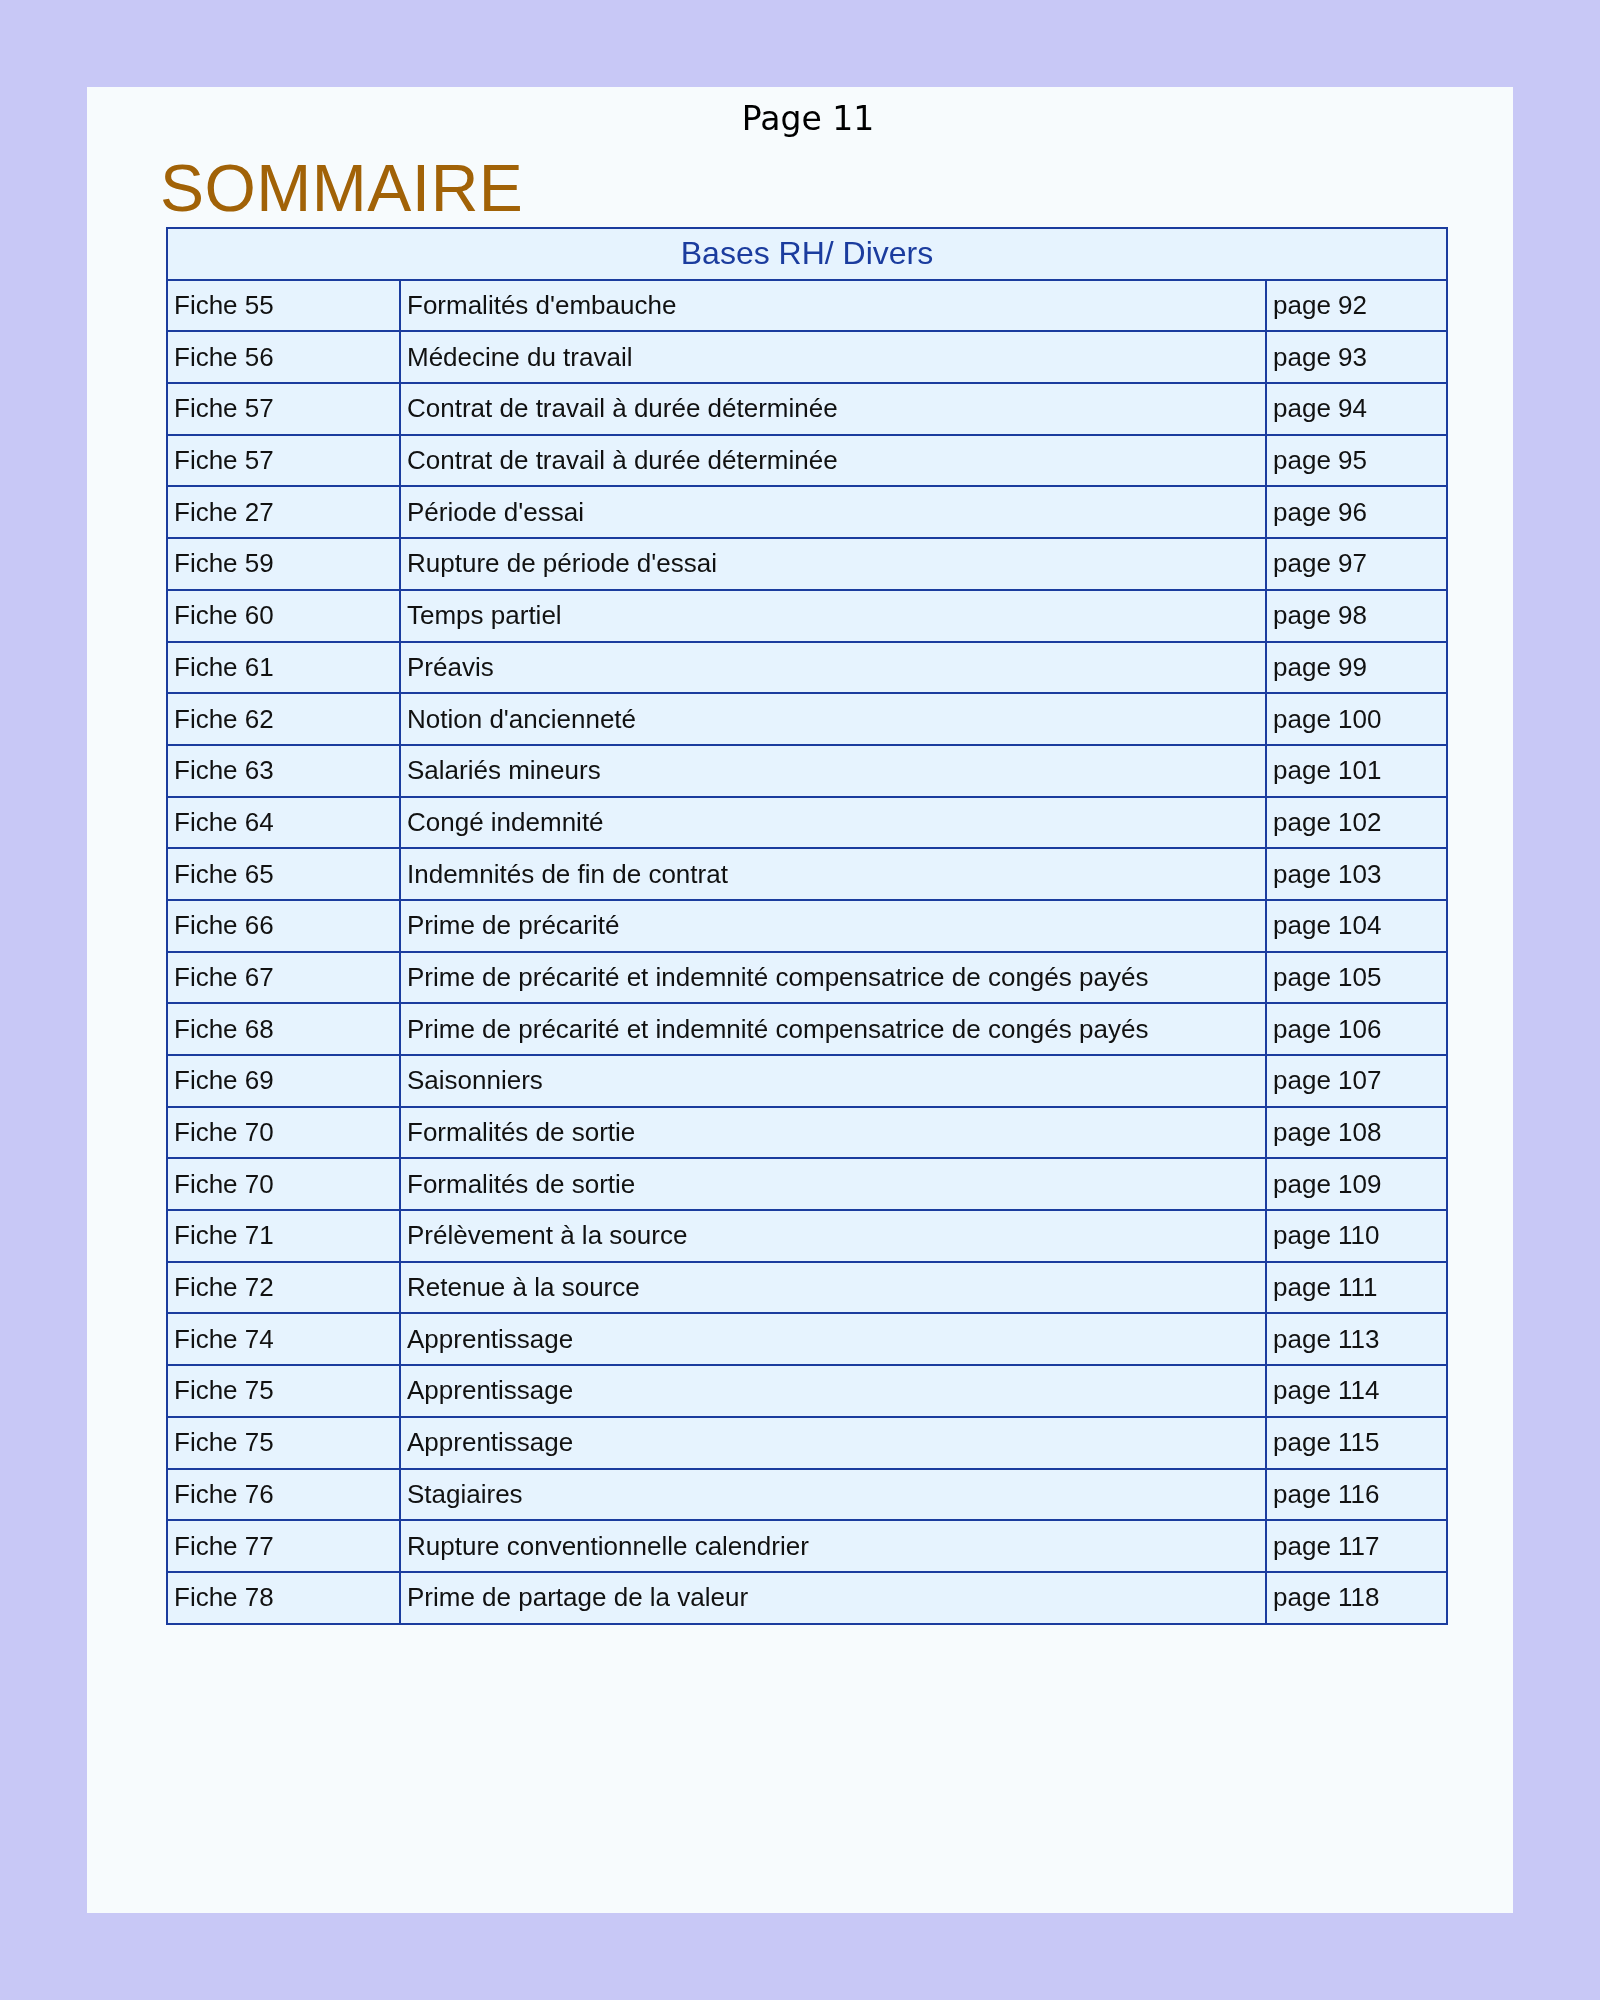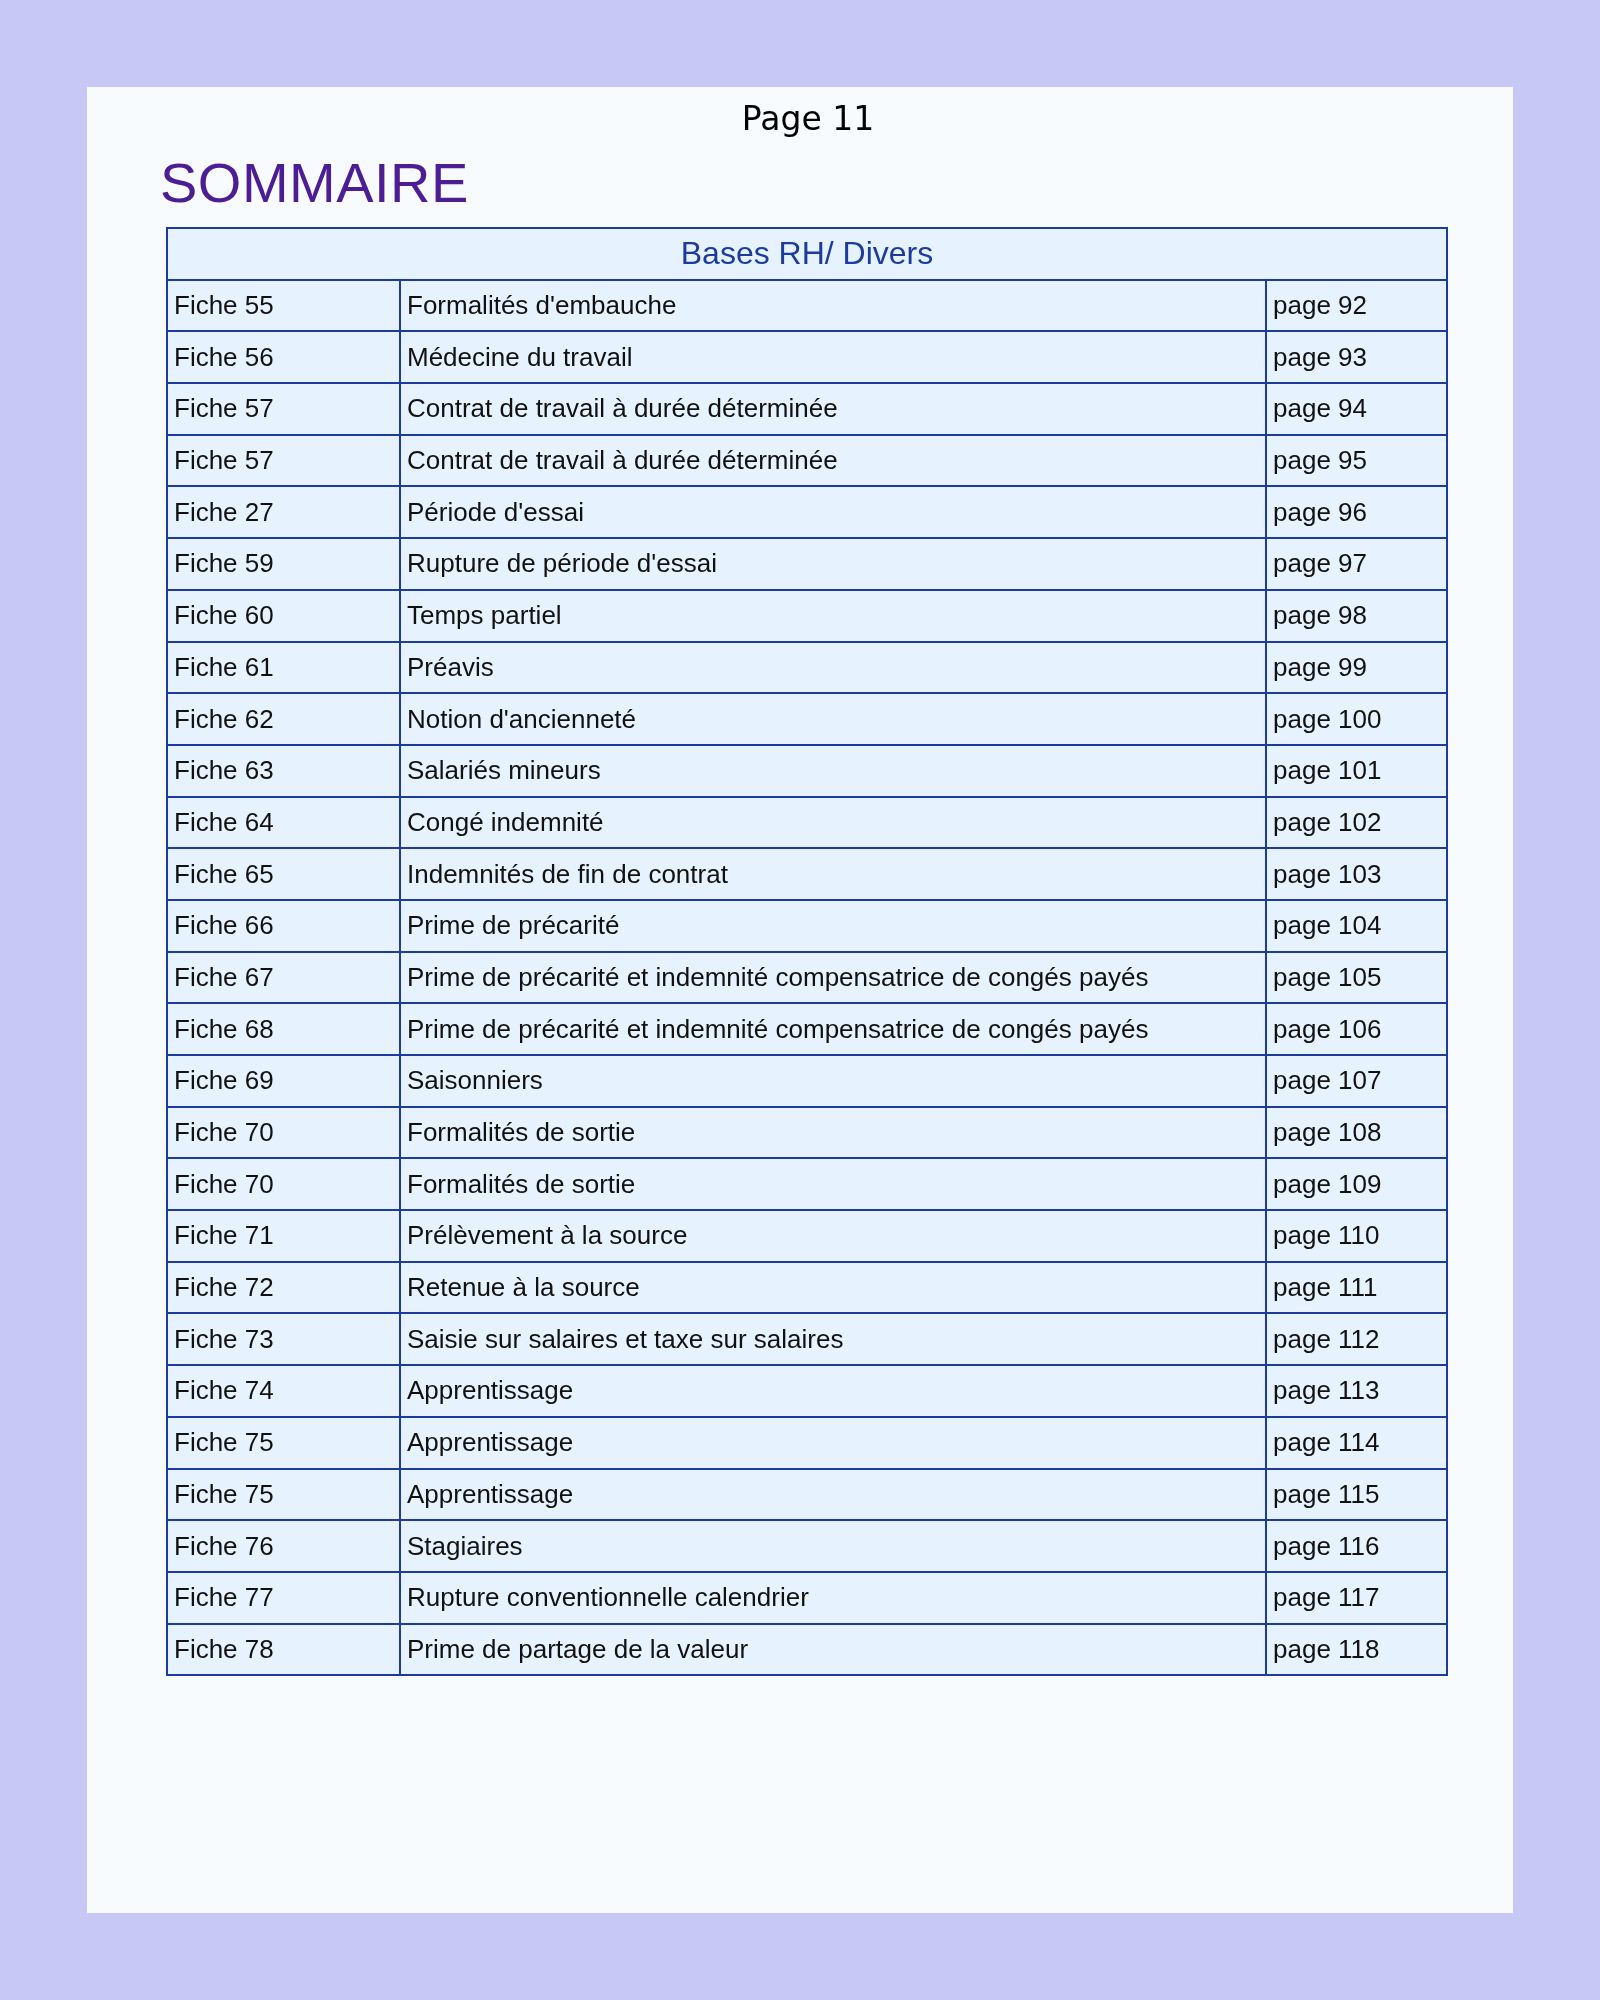--- a/index.html
+++ b/index.html
@@ -25,22 +25,22 @@
     font-weight: normal;
     font-size: 33px;
     letter-spacing: 0px;
     color: #000000;
     padding-left: 16px;
   }
   .doc-title {
     position: absolute;
     left: 73px; top: 68px;
     font-family: "Liberation Sans", sans-serif;
-    font-size: 56px;
-    color: #4c1d95;
+    font-size: 66px;
+    color: #a16207;
     line-height: 1;
     letter-spacing: 0.5px;
   }
   table.toc {
     position: absolute;
     left: 79px; top: 140px;
     width: 1280px;
     border-collapse: collapse;
     table-layout: fixed;
     background: #e6f3fe;
@@ -180,25 +180,20 @@
     <td>Fiche 71</td>
     <td>Prélèvement à la source</td>
     <td>page 110</td>
   </tr>
         <tr>
     <td>Fiche 72</td>
     <td>Retenue à la source</td>
     <td>page 111</td>
   </tr>
         <tr>
-    <td>Fiche 73</td>
-    <td>Saisie sur salaires et taxe sur salaires</td>
-    <td>page 112</td>
-  </tr>
-        <tr>
     <td>Fiche 74</td>
     <td>Apprentissage</td>
     <td>page 113</td>
   </tr>
         <tr>
     <td>Fiche 75</td>
     <td>Apprentissage</td>
     <td>page 114</td>
   </tr>
         <tr>

